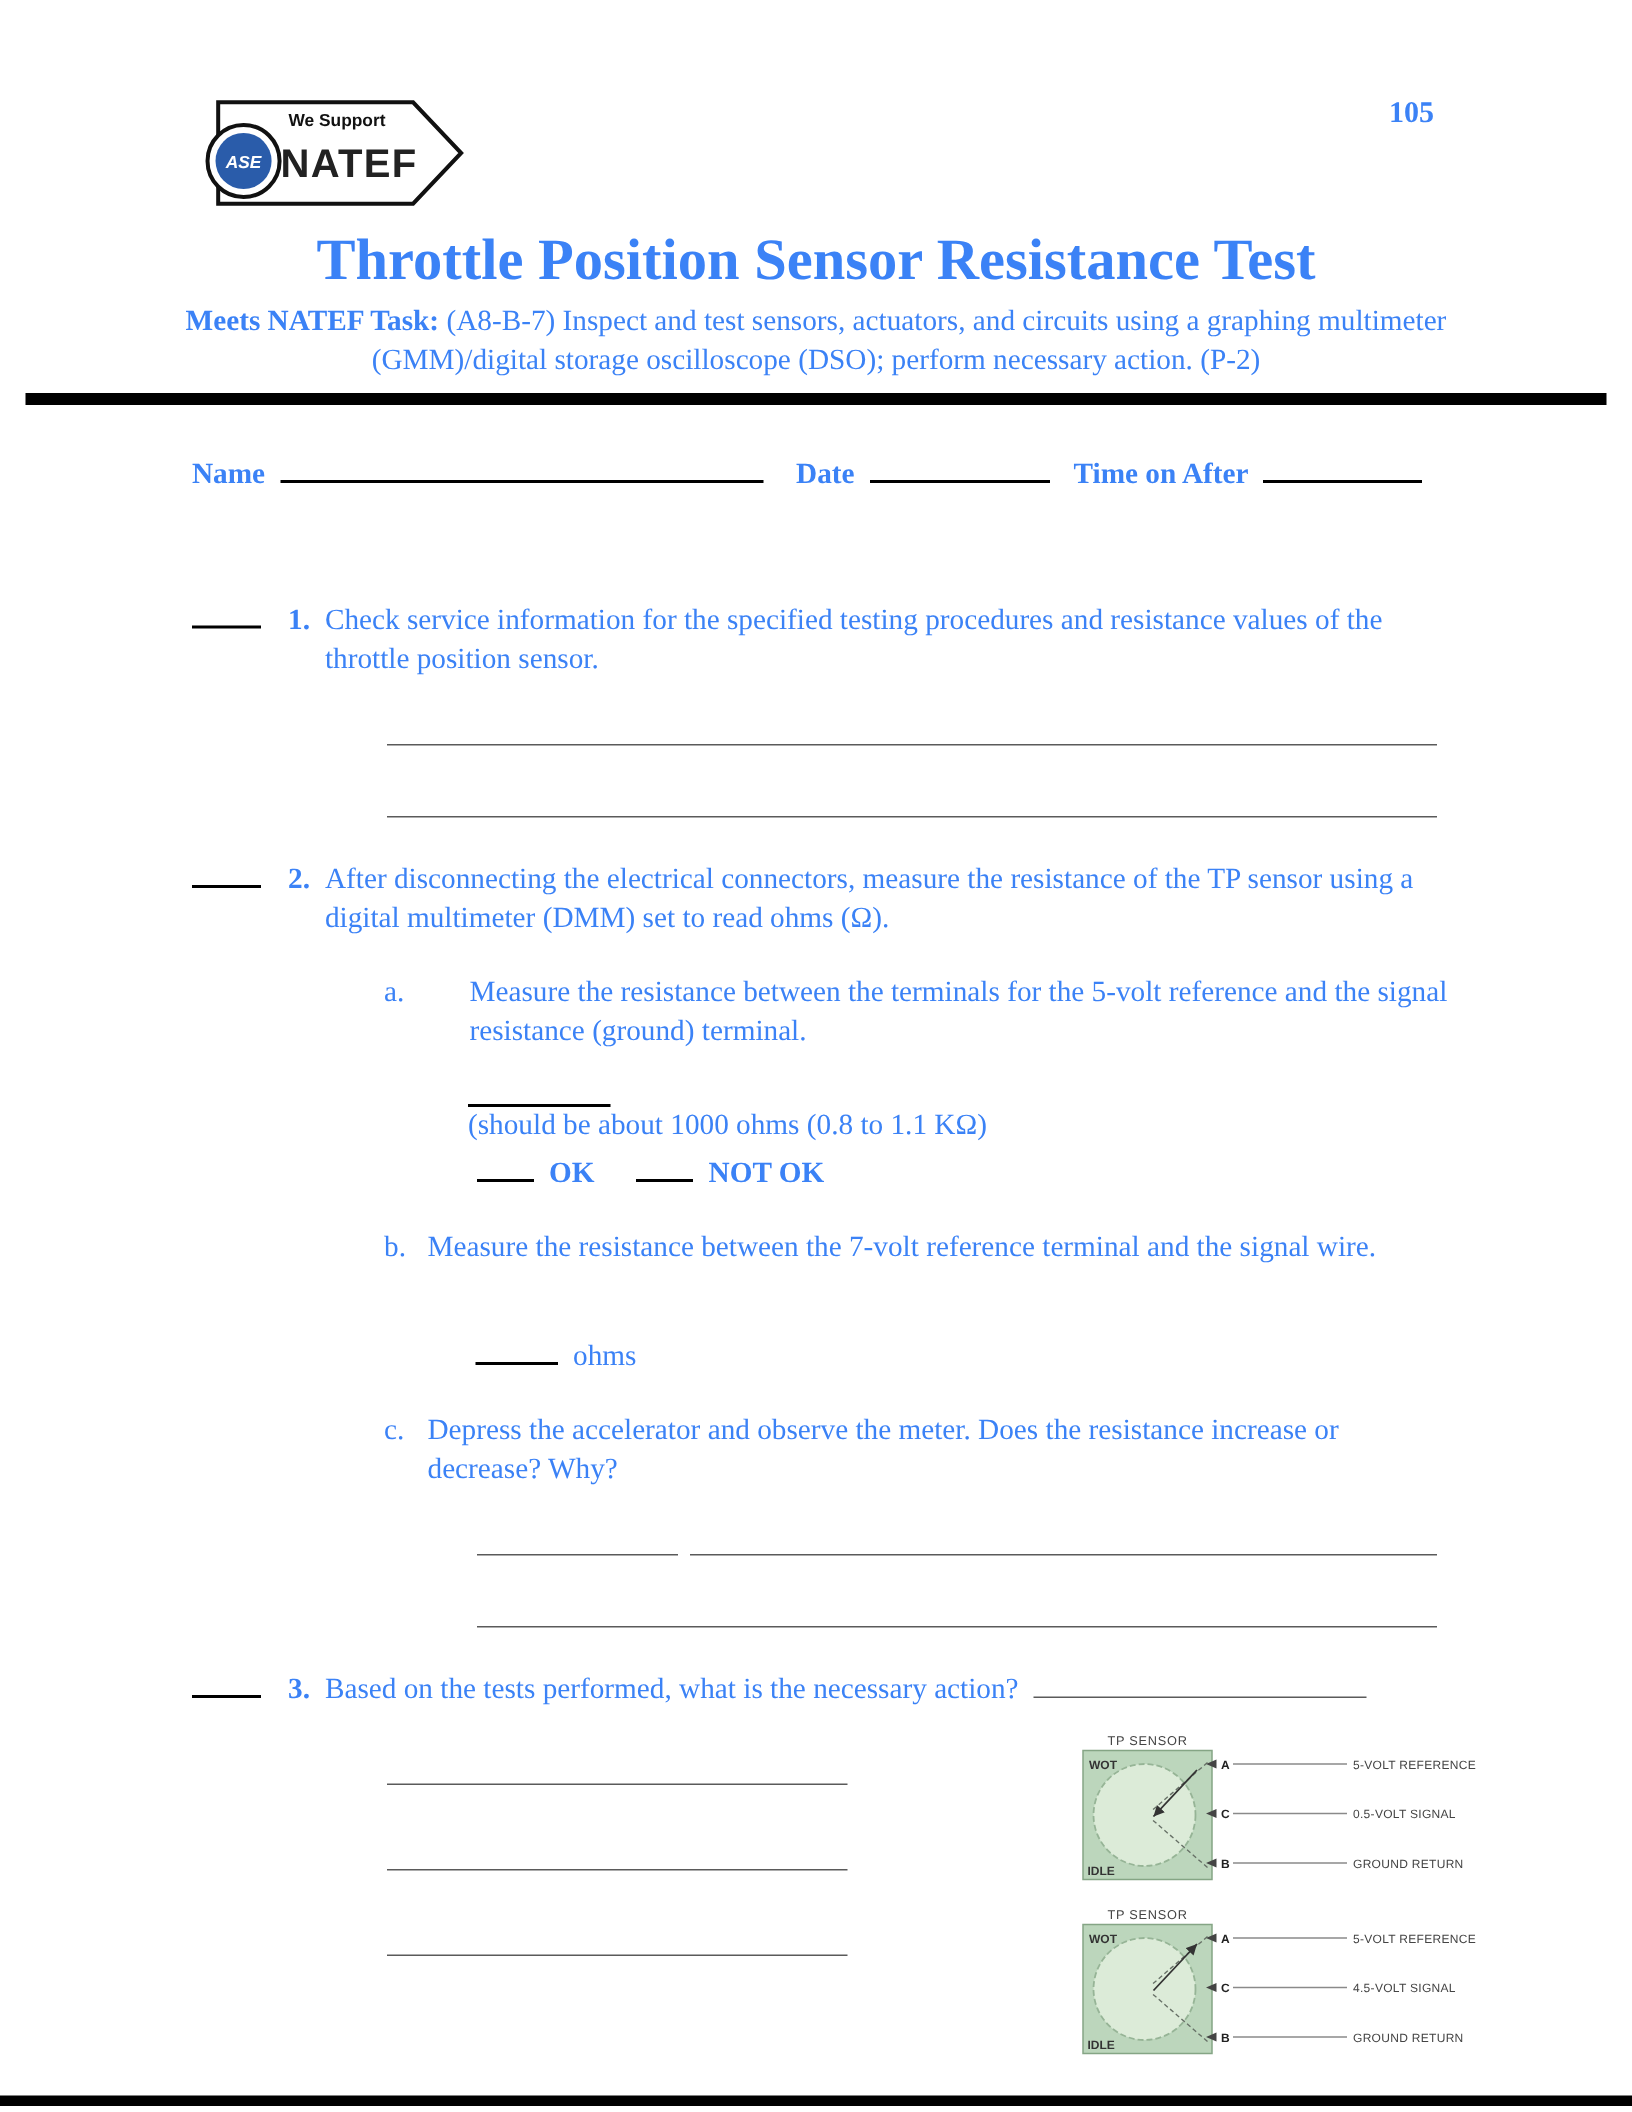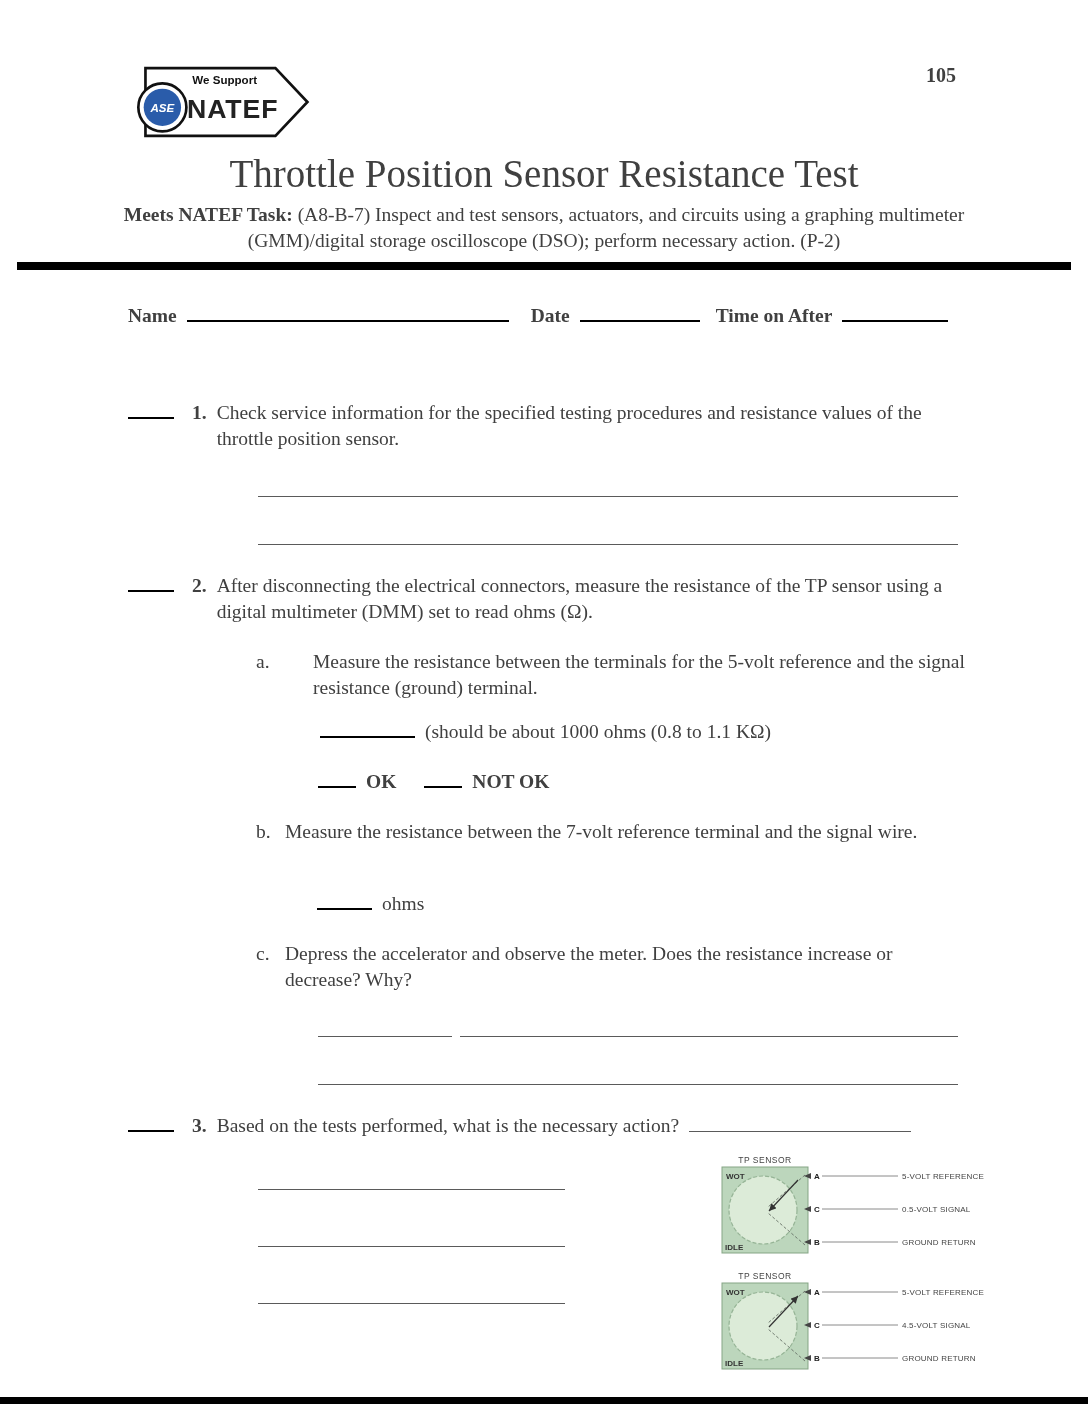--- a/index.html
+++ b/index.html
@@ -1,26 +1,26 @@
 <!DOCTYPE html>
 <html><head>
 <meta charset="utf-8">
 <style>
   * { margin:0; padding:0; box-sizing:border-box; }
   html,body { background:#ffffff; }
   .page {
     position:relative; width:1088px; height:1408px; margin:0 auto;
-    background:#ffffff; color:#404040;
+    background:#ffffff; color:#3b82f6;
     font-family:"Liberation Serif", serif; font-size:19.5px; line-height:26px;
     overflow:hidden;
     padding-left:16px;
   }
   .abs { position:absolute; }
   .b { font-weight:bold; }
-  h1.title { font-size:39px; line-height:44px; font-weight:normal; width:100%; text-align:center; }
+  h1.title { font-size:39px; line-height:44px; font-weight:bold; width:100%; text-align:center; }
   .subtitle { text-align:center; width:848px; left:120px; }
   .page-num { font-size:20px; font-weight:bold; }
   .rule { background:#000; }
   
   .fline { display:inline-block; height:19px; border-bottom:2px solid #000; flex:none; }
   
   .hline { border-top:1px solid #5a5a5a; height:0; }
   .frow { display:flex; align-items:baseline; } .gap10 { margin-left:10px; } .gap16 { margin-left:16px; } .gap22 { margin-left:22px; }
   .qrow { display:flex; align-items:baseline; }
   .qblank { width:46px; height:19px; border-bottom:2px solid #000; flex:none; }
@@ -91,21 +91,21 @@
   <div class="abs qrow" style="left:128px; top:573px;">
     <span class="qblank"></span>
     <span class="qnum">2.</span>
     <span class="qtext">After disconnecting the electrical connectors, measure the resistance of the TP sensor using a digital multimeter (DMM) set to read ohms (Ω).</span>
   </div>
 
   <div class="abs srow" style="left:256px; top:649px;">
     <span class="sletter">a.</span>
     <span class="stext" style="width:660px;margin-left:37px;">Measure the resistance between the terminals for the 5-volt reference and the signal resistance (ground) terminal.</span>
   </div>
-  <div class="abs frow" style="left:320px; top:719px;">
+  <div class="abs frow" style="left:302px; top:719px;flex-direction:column;">
     <span class="fline" style="width:95px;"></span>
     <span class="gap10">(should be about 1000 ohms (0.8 to 1.1 KΩ)</span>
   </div>
   <div class="abs frow" style="left:318px; top:769px;">
     <span class="fline" style="width:38px;"></span>
     <span class="b gap10">OK</span>
     <span class="fline" style="width:38px; margin-left:28px;"></span>
     <span class="b gap10">NOT OK</span>
   </div>
 

